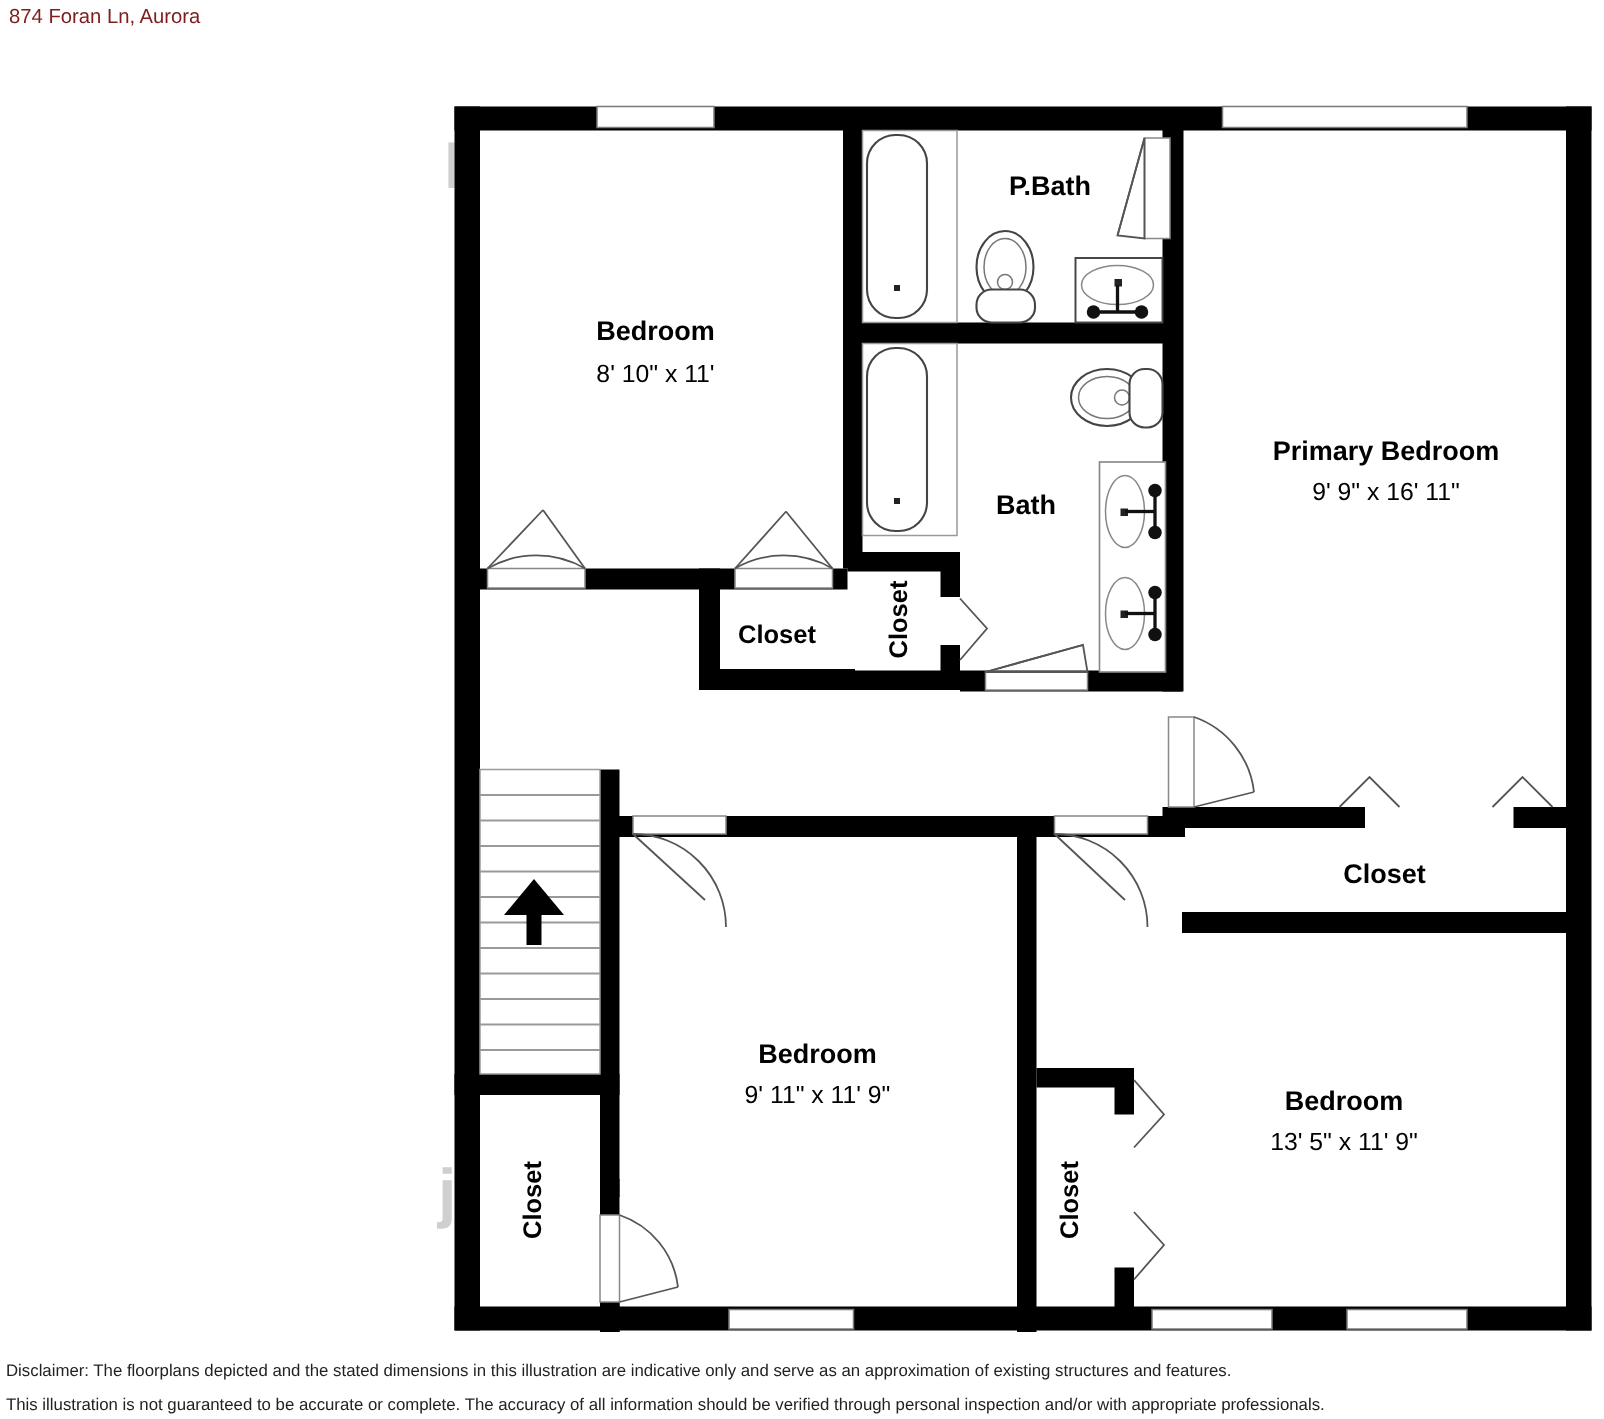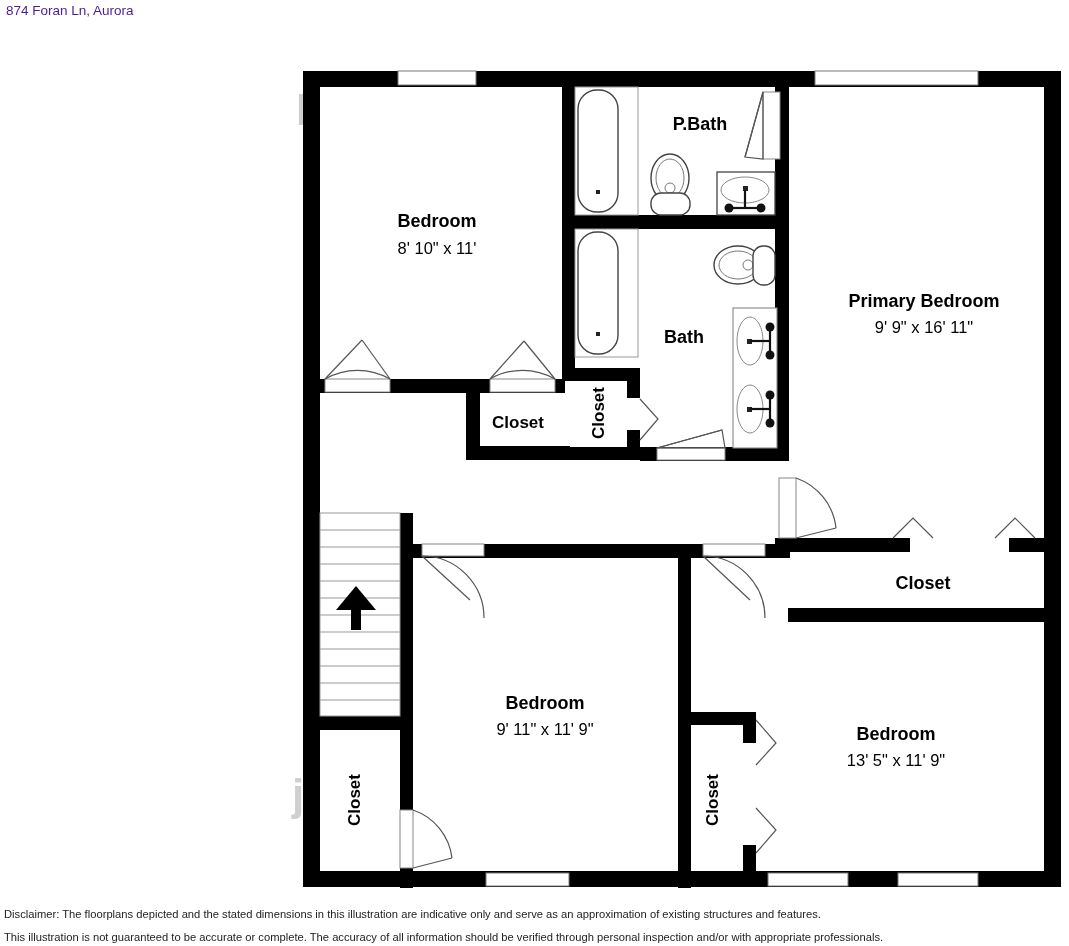--- a/index.html
+++ b/index.html
@@ -17,21 +17,21 @@
   }
   .header {
     position: absolute;
     left: 6px;
     top: 0px;
     width: 500px;
   }
   .header-line {
     font-size: 13.5px;
     line-height: 22px;
-    color: #4c1d95;
+    color: #7f1d1d;
     white-space: nowrap;
   }
   .plan-wrap {
     position: absolute;
     left: 0;
     top: 0;
     width: 1069px;
     height: 900px;
   }
   .plan-svg {

